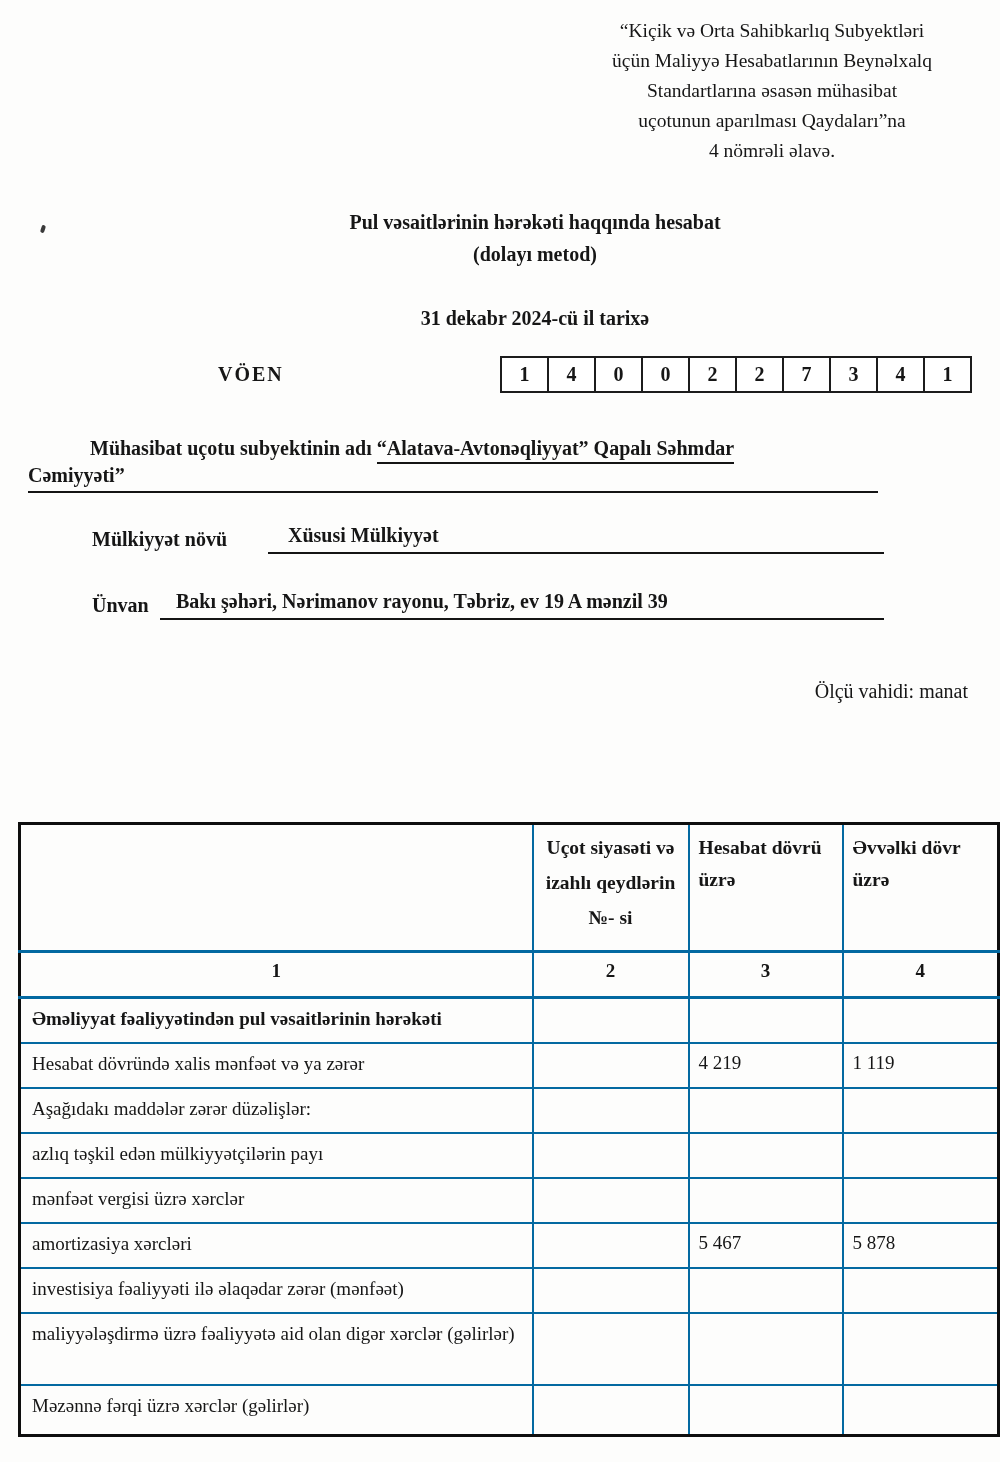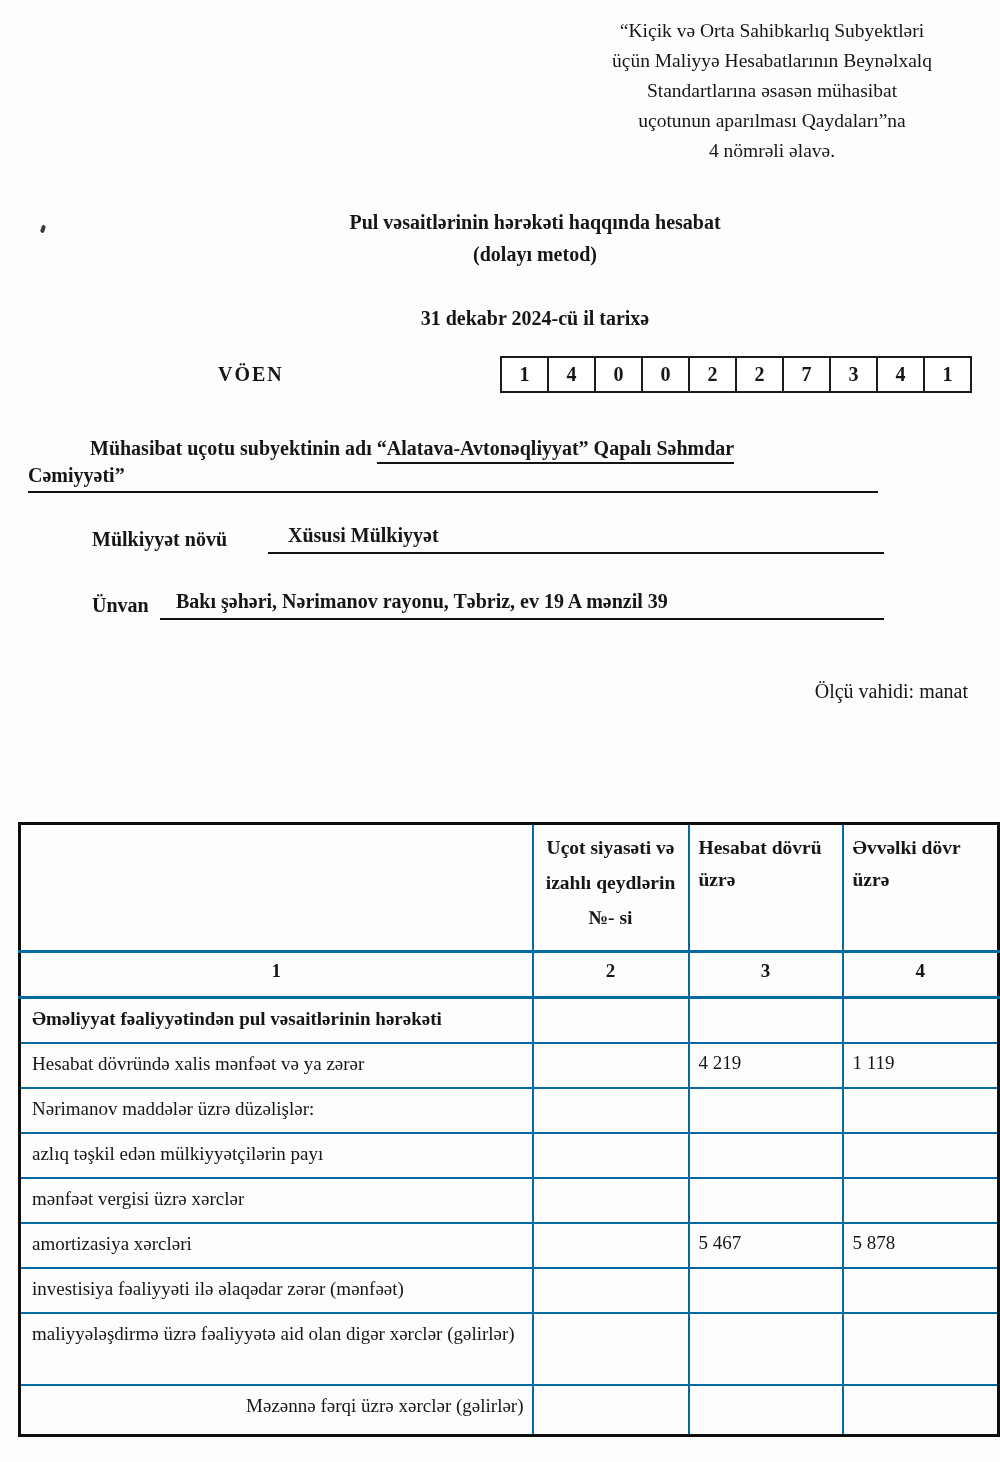--- a/index.html
+++ b/index.html
@@ -63,21 +63,21 @@
     border:2px solid #0369a1;vertical-align:top;overflow:hidden;
   }
   tr.hdr-row{height:128px;}
   tr.hdr-row th{font-weight:bold;}
   th.h-notes{text-align:center;padding:5px 12px 0;line-height:1.8;font-size:19.5px;}
   th.h-cur,th.h-prev{text-align:left;padding:7px 6px 0 9px;line-height:1.65;font-size:19.5px;}
   tr.num-row{height:46px;}
   tr.num-row td{text-align:center;font-weight:bold;padding-top:7px;border-top-width:3px;border-bottom-width:3px;}
   tr.data-row{height:45px;}
   tr.data-row.r-tall{height:72px;}
-  tr.data-row.r-last{height:51px;text-align:right;}
+  tr.data-row.r-last{height:51px;}
   td.lbl{padding:8px 8px 0 11px;line-height:1.3;white-space:normal;}
   td.lbl.section{font-weight:bold;}
   td.val{padding:8px 4px 0 9px;}
   td.note{padding:8px 4px 0 9px;}
 </style>
 </head>
 <body>
 
 <div class="page">
 
@@ -151,21 +151,21 @@
       <td class="val"></td>
       <td class="val"></td>
     </tr>
     <tr class="data-row">
       <td class="lbl">Hesabat dövründə xalis mənfəət və ya zərər</td>
       <td class="note"></td>
       <td class="val">4 219</td>
       <td class="val">1 119</td>
     </tr>
     <tr class="data-row">
-      <td class="lbl">Nərimanov maddələr üzrə düzəlişlər:</td>
+      <td class="lbl">Aşağıdakı maddələr zərər düzəlişlər:</td>
       <td class="note"></td>
       <td class="val"></td>
       <td class="val"></td>
     </tr>
     <tr class="data-row">
       <td class="lbl">azlıq təşkil edən mülkiyyətçilərin payı</td>
       <td class="note"></td>
       <td class="val"></td>
       <td class="val"></td>
     </tr>

